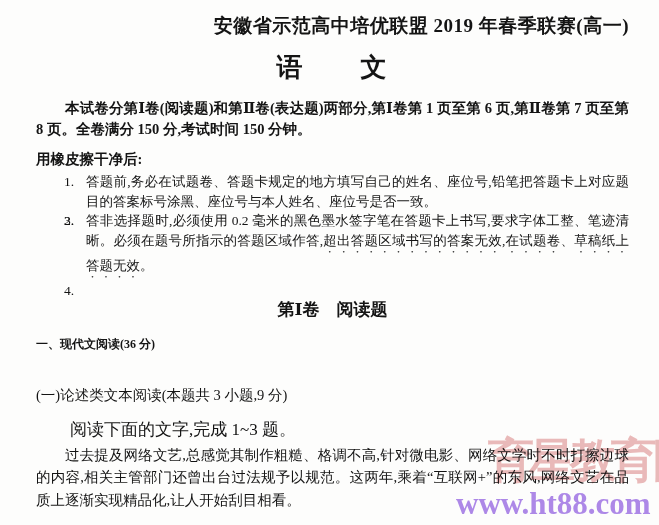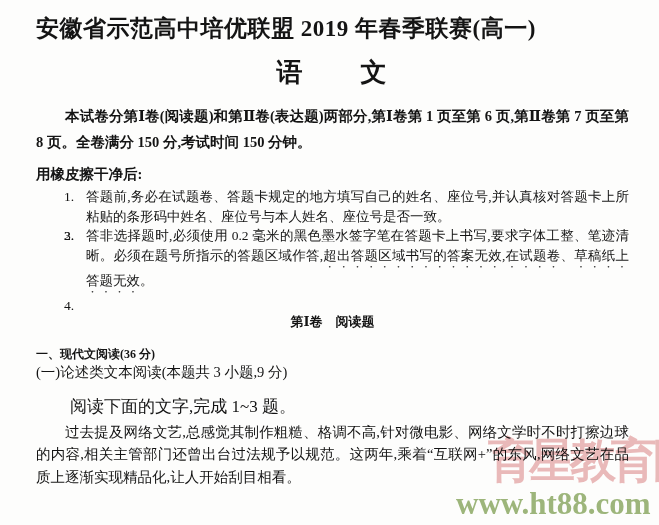--- a/index.html
+++ b/index.html
@@ -8,38 +8,38 @@
     width:659px; height:525px;
     margin:0 auto;
     background:#fdfdfc;
     overflow:hidden;
     font-family:"Liberation Serif","DejaVu Serif",serif;
     color:#141414;
   }
   .inner { padding:10px 30px 0 36px; }
 
   .title {
-    text-align:left;
-    font-size:23px;
+    text-align:right;
+    font-size:19px;
     font-weight:bold;
     letter-spacing:0.5px;
     margin-top:3px;
   }
   .subject {
     text-align:center;
     font-size:26px;
     font-weight:bold;
     margin-top:11px;
     letter-spacing:2px;
   }
   .intro {
     margin-top:13px;
     font-size:14.5px;
     font-weight:bold;
-    line-height:26px;
+    line-height:21px;
     text-align:justify;
     text-indent:2em;
   }
   .notice-heading {
     margin-top:10px;
     font-size:14.5px;
     font-weight:bold;
   }
   .notices {
     margin-top:3px;
@@ -54,32 +54,32 @@
   }
   .notice-num { position:absolute; left:2px; top:0; }
   .em-dots {
     -webkit-text-emphasis:filled dot #333;
     -webkit-text-emphasis-position:under right;
     text-emphasis:filled dot #333;
     text-emphasis-position:under right;
   }
   .volume-heading {
     text-align:center;
-    font-size:13px;
+    font-size:17px;
     font-weight:bold;
     margin-top:17px;
   }
   .section-heading {
     font-size:12px;
     font-weight:bold;
     margin-top:15px;
   }
   .subsection-heading {
     font-size:14.5px;
-    margin-top:0;
+    margin-top:33px;
   }
   .reading-instruction {
     font-size:17px;
     margin-top:13px;
     text-indent:2em;
   }
   .passage p {
     font-size:14.5px;
     line-height:22.5px;
     text-indent:2em;
@@ -116,21 +116,21 @@
 
     <div class="subject">语　　文</div>
 
     <div class="intro">本试卷分第Ⅰ卷(阅读题)和第Ⅱ卷(表达题)两部分,第Ⅰ卷第 1 页至第 6 页,第Ⅱ卷第 7 页至第 8 页。全卷满分 150 分,考试时间 150 分钟。</div>
 
     <div class="notice-heading">用橡皮擦干净后:</div>
 
     <div class="notices">
       <div class="notice">
         <span class="notice-num">1.</span>
-        <span>答题前,务必在试题卷、答题卡规定的地方填写自己的姓名、座位号,并认真核对答题卡上所粘贴的条形码中姓名、座位号与本人姓名、座位号是否一致。</span>
+        <span>答题前,务必在试题卷、答题卡规定的地方填写自己的姓名、座位号,铅笔把答题卡上对应题目的答案标号涂黑、座位号与本人姓名、座位号是否一致。</span>
       </div>
       <div class="notice">
         <span class="notice-num">2.</span>
       </div>
       <div class="notice">
         <span class="notice-num">3.</span>
         <span>答非选择题时,必须使用 0.2 毫米的黑色墨水签字笔在答题卡上书写,要求字体工整、笔迹清晰。必须在题号所指示的答题区域作答,</span><span class="em-dots">超出答题区域书写的答案无效,在试题卷、草稿纸上答题无效</span><span>。</span>
       </div>
       <div class="notice">
         <span class="notice-num">4.</span>
@@ -146,14 +146,14 @@
     <div class="reading-instruction">阅读下面的文字,完成 1~3 题。</div>
 
     <div class="passage">
       <p>过去提及网络文艺,总感觉其制作粗糙、格调不高,针对微电影、网络文学时不时打擦边球的内容,相关主管部门还曾出台过法规予以规范。这两年,乘着“互联网+”的东风,网络文艺在品质上逐渐实现精品化,让人开始刮目相看。</p>
 
     </div>
 
   </div>
 
   <div class="wm-name" style="color: rgb(216, 120, 120);">育星教育网</div>
-  <div class="wm-url" style="color: #4d7c0f;">www.ht88.com</div>
+  <div class="wm-url" style="color: #6d28d9;">www.ht88.com</div>
 </div>
 
 </body></html>

